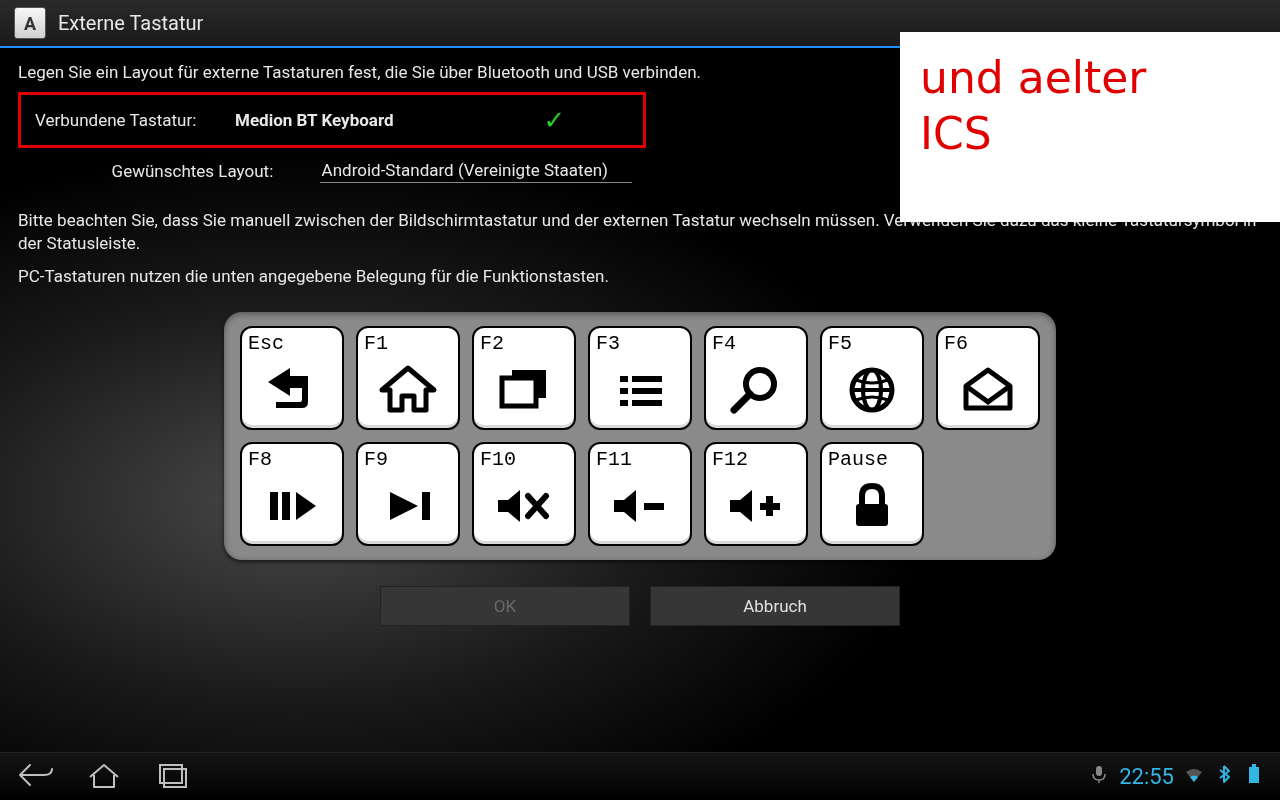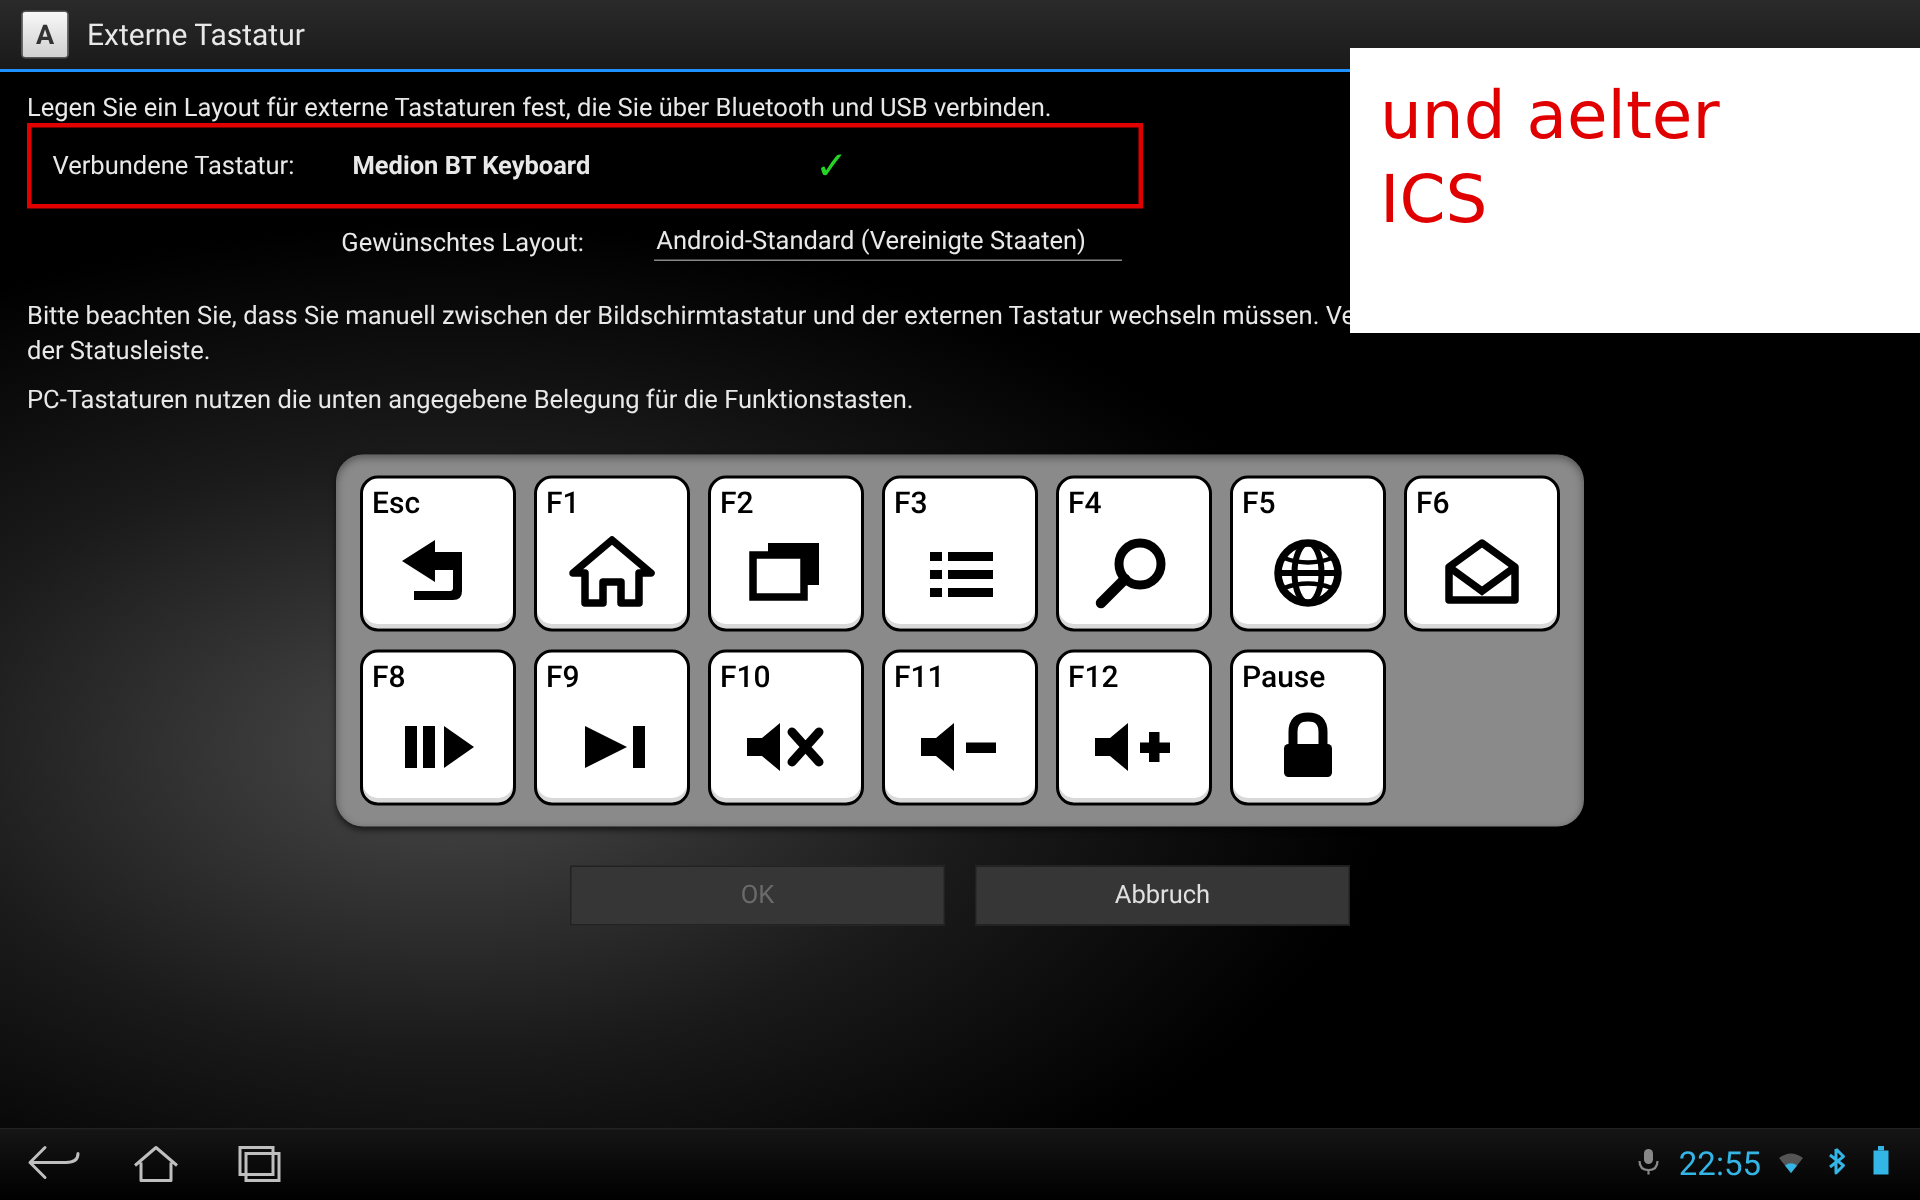--- a/index.html
+++ b/index.html
@@ -14,21 +14,21 @@
     border-bottom: 2px solid #1e90ff;
     background: linear-gradient(#2a2a2a,#1a1a1a);
   }
   .app-icon {
     width: 32px; height: 32px; background: linear-gradient(#f8f8f8,#d0d0d0);
     border: 1px solid #555; border-radius: 3px; display:flex; align-items:center; justify-content:center;
     color:#333; font-weight:bold; font-size:18px; margin-right:12px;
   }
   .titlebar-text { font-size: 20px; }
   .content { padding: 14px 18px 0 18px; }
-  .intro { font-size: 17px; margin-bottom: 0; }
+  .intro { font-size: 17px; margin-bottom: 10px; }
   .row { display:flex; align-items:center; padding: 10px 14px; font-size:17px; }
   .row .lbl { width: 200px; }
   .highlight { border: 3px solid #e10000; }
   .row .val { font-weight: bold; flex: 0 0 auto; }
   .checkmark { color:#24d324; font-size:26px; margin-left: 150px; }
   .layout-row { border-bottom: none; justify-content: flex-end; }
   .layout-select {
     border-bottom: 1px solid #888; padding: 2px 24px 2px 2px; margin-left: 8px; position:relative;
   }
   .note { font-size: 17px; margin-top: 16px; line-height: 1.35; }
@@ -36,20 +36,21 @@
     position:absolute; top:32px; right:0; width:380px; height:190px; background:#fff;
     color:#e10000; font-size:44px; padding:18px 20px; line-height:1.28;
     font-family: "DejaVu Sans", Verdana, sans-serif;
   }
   .keygrid-wrap { display:flex; justify-content:center; margin-top: 24px; }
   .keygrid {
     background:#8a8a8a; border-radius:18px; padding:14px 16px;
     display:grid; grid-template-columns: repeat(7, 104px); grid-auto-rows: 104px; gap:12px;
     box-shadow: inset 0 2px 6px rgba(0,0,0,.4), 0 2px 4px rgba(0,0,0,.6);
     position: relative;
+    font-family: Liberation Mono, monospace;
   }
   .key {
     background:#fff; border-radius:12px; border:2px solid #000; color:#000;
     display:flex; flex-direction:column; padding:4px 6px; position:relative;
     box-shadow: inset 0 -3px 0 rgba(0,0,0,.15);
   }
   .key .klabel { font-size:20px; font-weight:500; }
   .key .kicon { flex:1; display:flex; align-items:center; justify-content:center; }
   .key svg { width:64px; height:54px; }
   .btnbar { display:flex; justify-content:center; gap:20px; margin-top:26px; }
@@ -62,21 +63,21 @@
     position:absolute; bottom:0; left:0; right:0; height:48px;
     background:linear-gradient(#151515,#000);
     display:flex; align-items:center; justify-content:space-between; padding:0 16px;
     border-top:1px solid #222;
     gap:34px;
   }
   .nav-left { display:flex; gap:28px; }
   .nav-left svg { width:40px; height:28px; stroke:#bfbfbf; fill:none; stroke-width:2; }
   .nav-right { display:flex; align-items:center; gap:10px; color:#33b5e5; font-size:22px; }
   .nav-right svg { width:20px; height:20px; }
-  .settings-row { width: 744px; }
+  .settings-row { width: 628px; }
 </style>
 </head>
 <body>
 
 <div class="titlebar">
   <div class="app-icon">A</div>
   <div class="titlebar-text">Externe Tastatur</div>
 </div>
 
 <div class="content">

